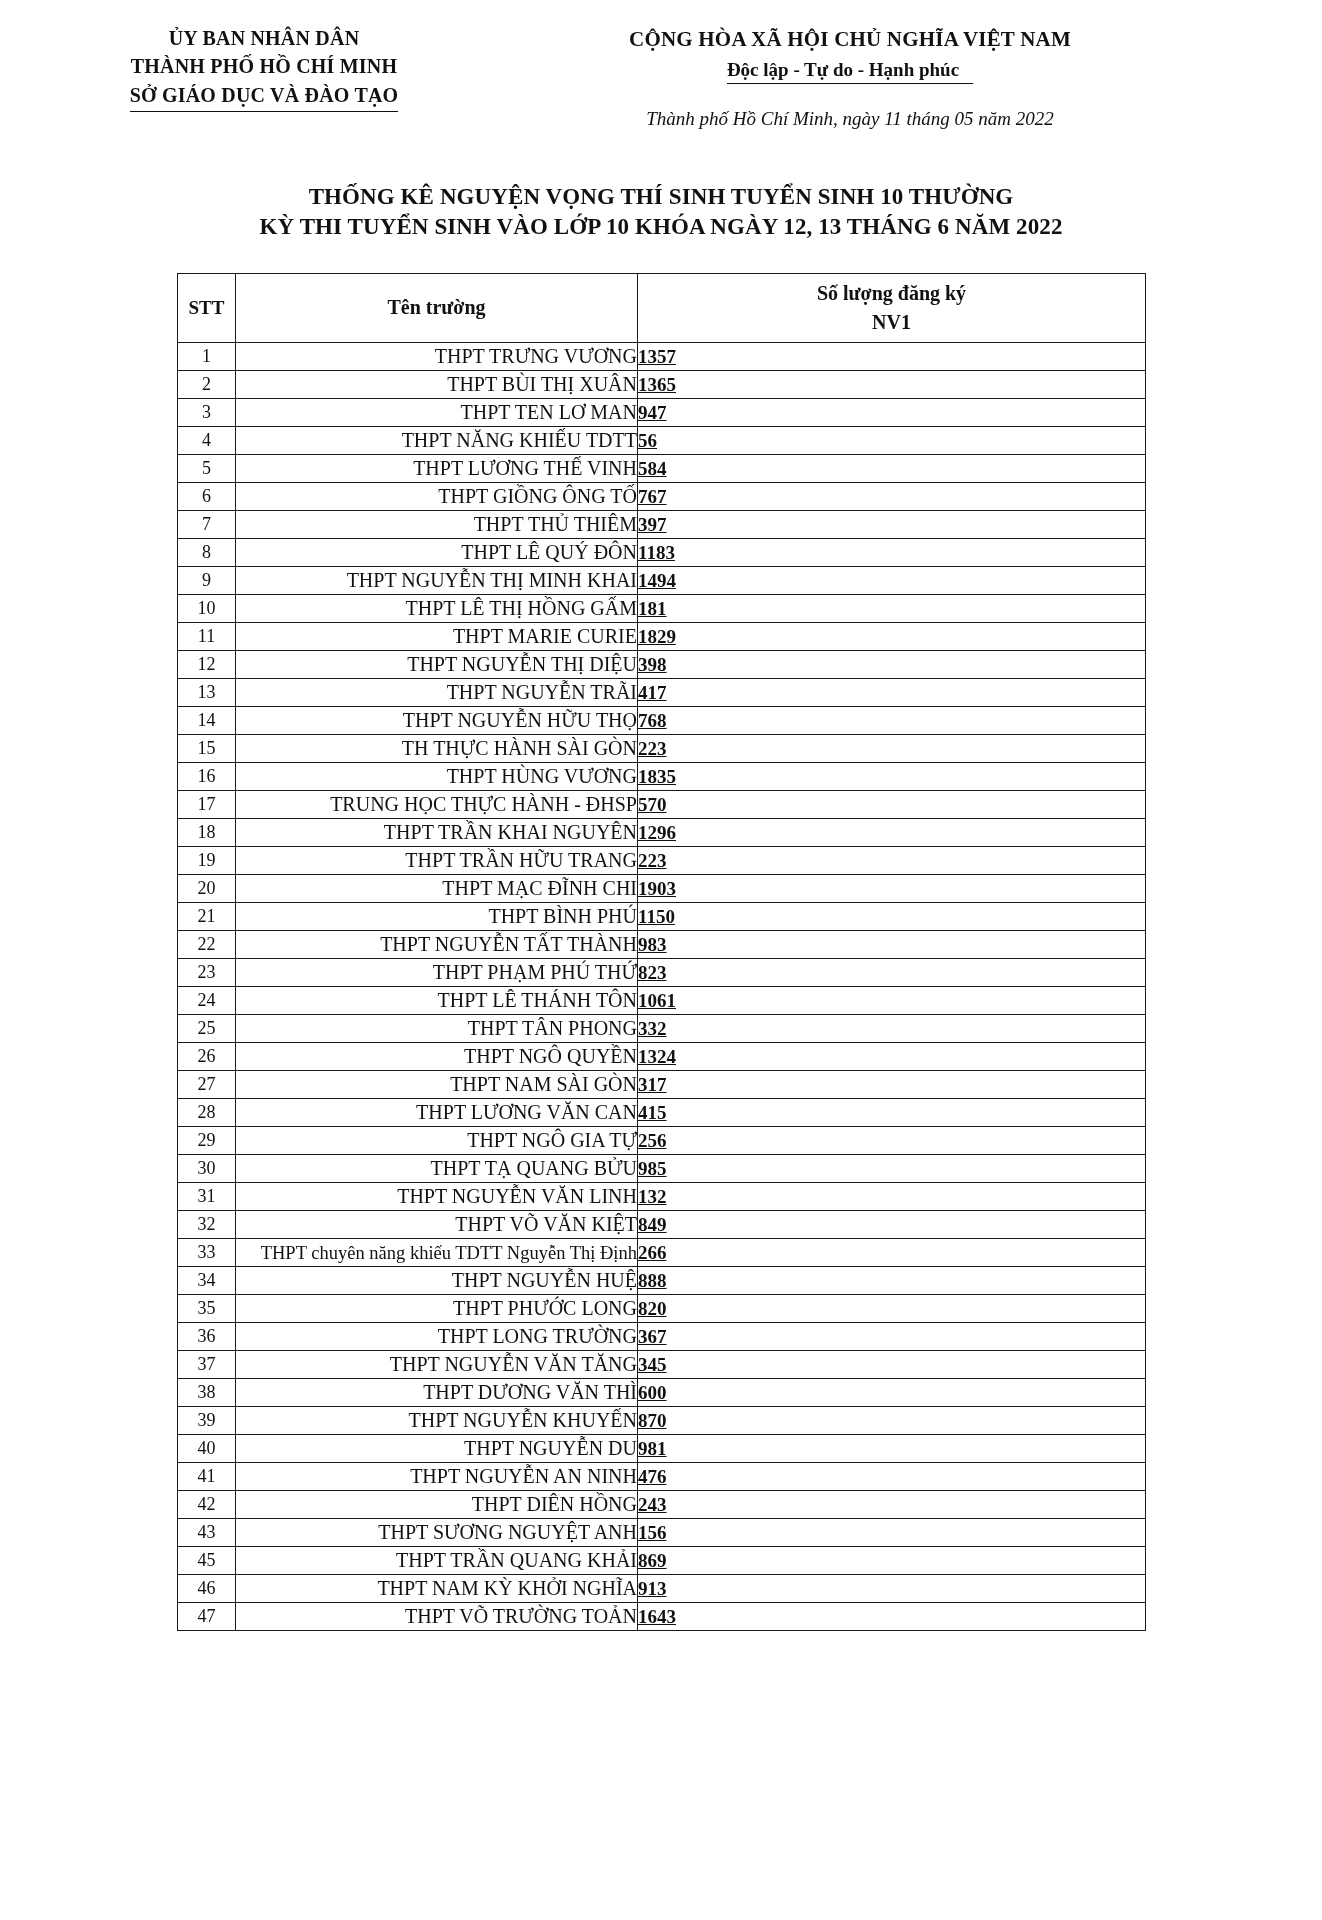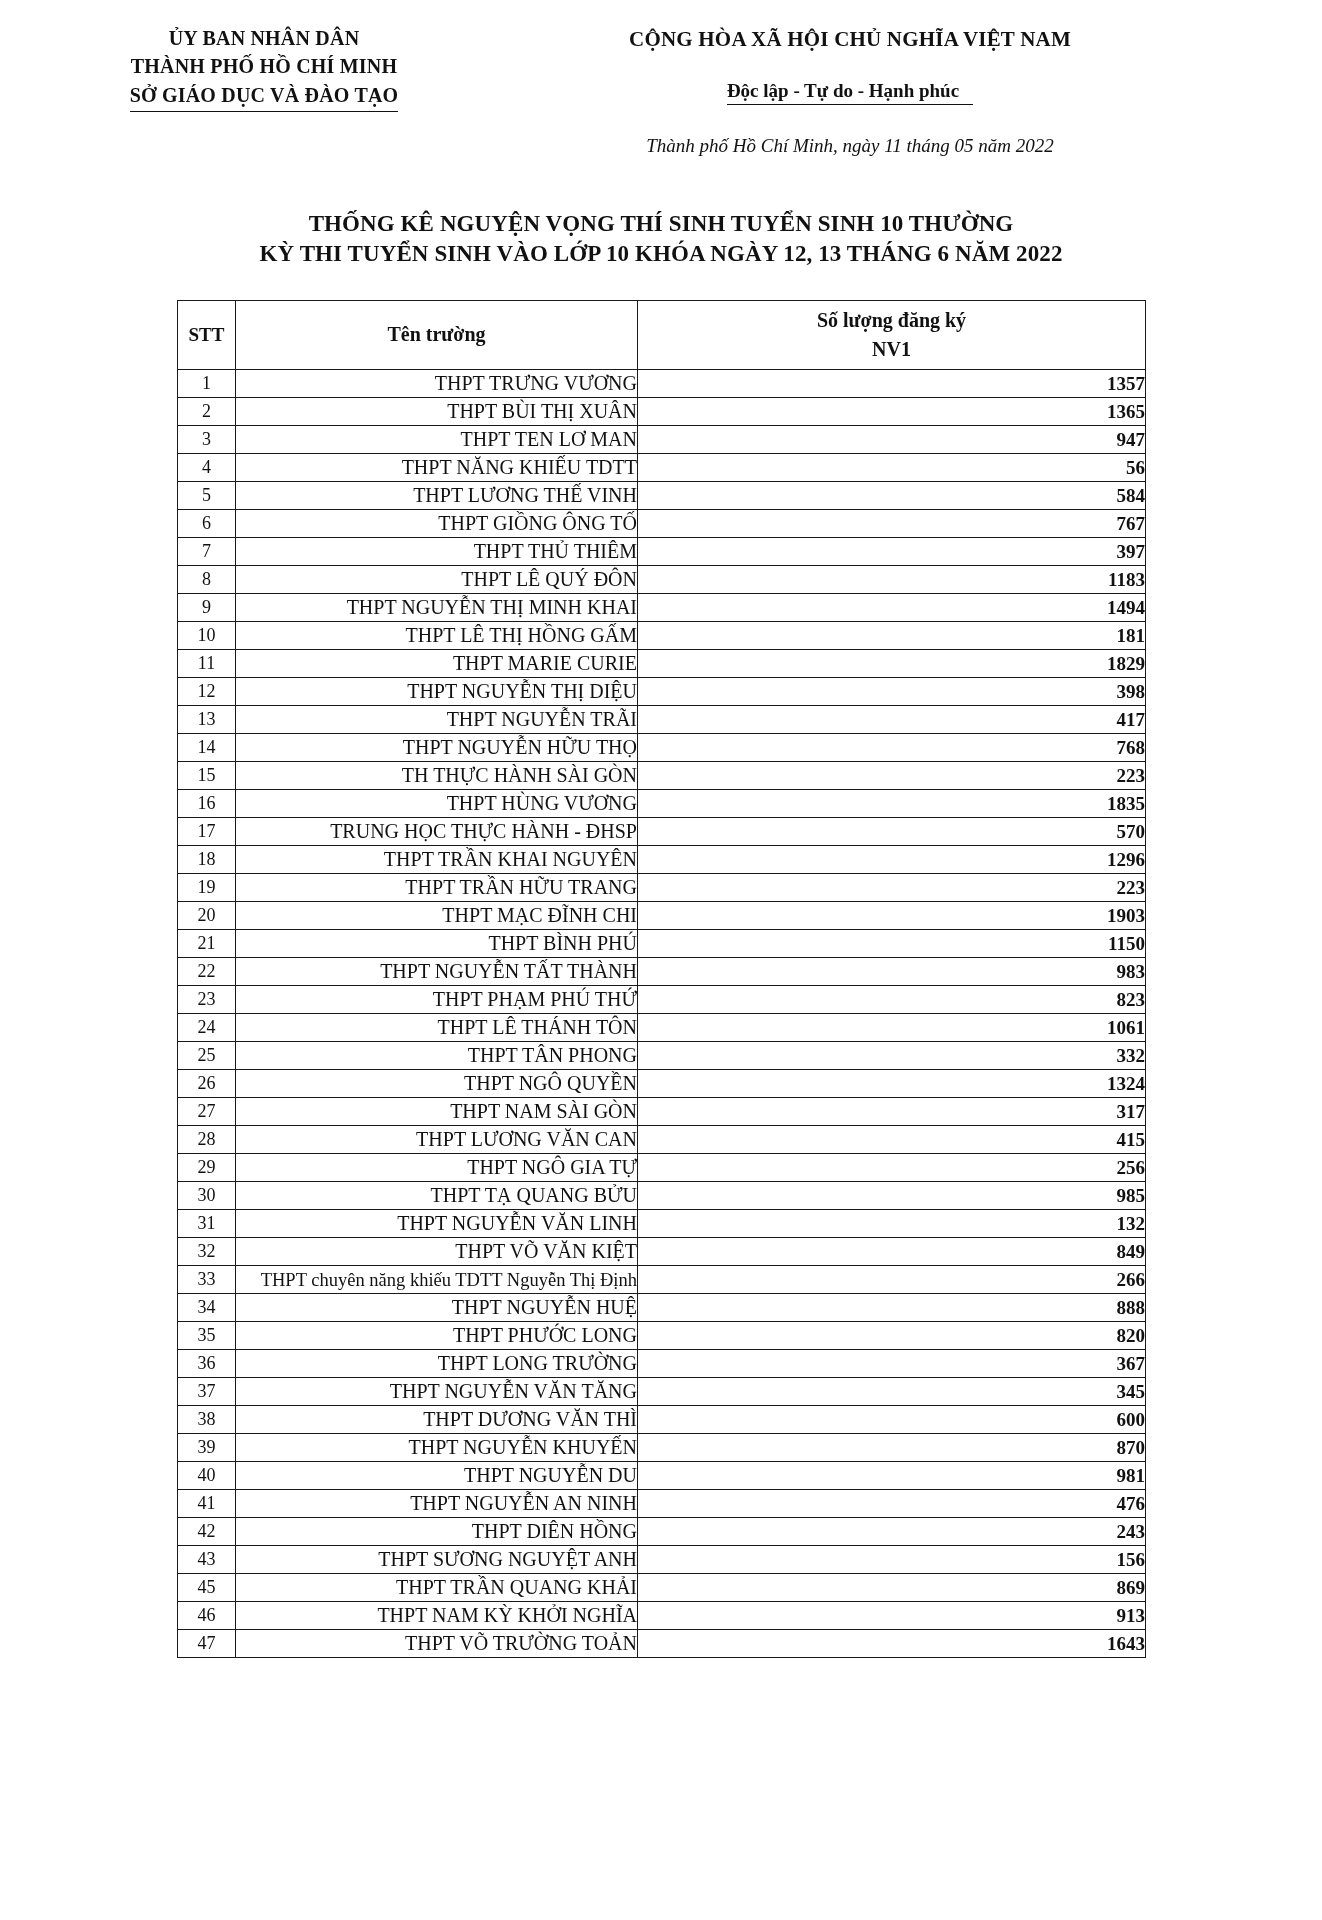--- a/index.html
+++ b/index.html
@@ -50,28 +50,28 @@
   .nation-line {
     font-size: 21px;
     font-weight: bold;
     letter-spacing: 0.2px;
     line-height: 1.5;
     white-space: nowrap;
   }
   .motto {
     font-size: 19px;
     font-weight: bold;
-    margin-top: 24px;
+    margin-top: 3px;
     display: inline-block;
     border-bottom: 1.6px solid #111;
     padding: 0 14px 2px 0;
     white-space: nowrap;
   }
   .datestamp {
-    margin-top: 30px;
+    margin-top: 24px;
     font-size: 19px;
     font-style: italic;
     white-space: nowrap;
   }
 
   
   .title-block {
     text-align: center;
     margin-top: 52px;
   }
@@ -129,24 +129,25 @@
   }
   td.cell-name {
     text-align: right;
     padding-left: 8px;
     white-space: nowrap;
     overflow: hidden;
     line-height: 1;
   }
   td.cell-name .mixed { font-size: 18.5px; }
   td.cell-num {
-    text-align: right;
+    text-align: left;
     font-weight: bold;
     font-size: 19px;
     line-height: 1;
+    text-decoration: underline;
   }
 </style>
 </head>
 <body>
 
 <div class="letterhead">
   <div class="lh-left">
     <div class="org-line">ỦY BAN NHÂN DÂN</div>
     <div class="org-line">THÀNH PHỐ HỒ CHÍ MINH</div>
     <div class="org-line underlined">SỞ GIÁO DỤC VÀ ĐÀO TẠO</div>

